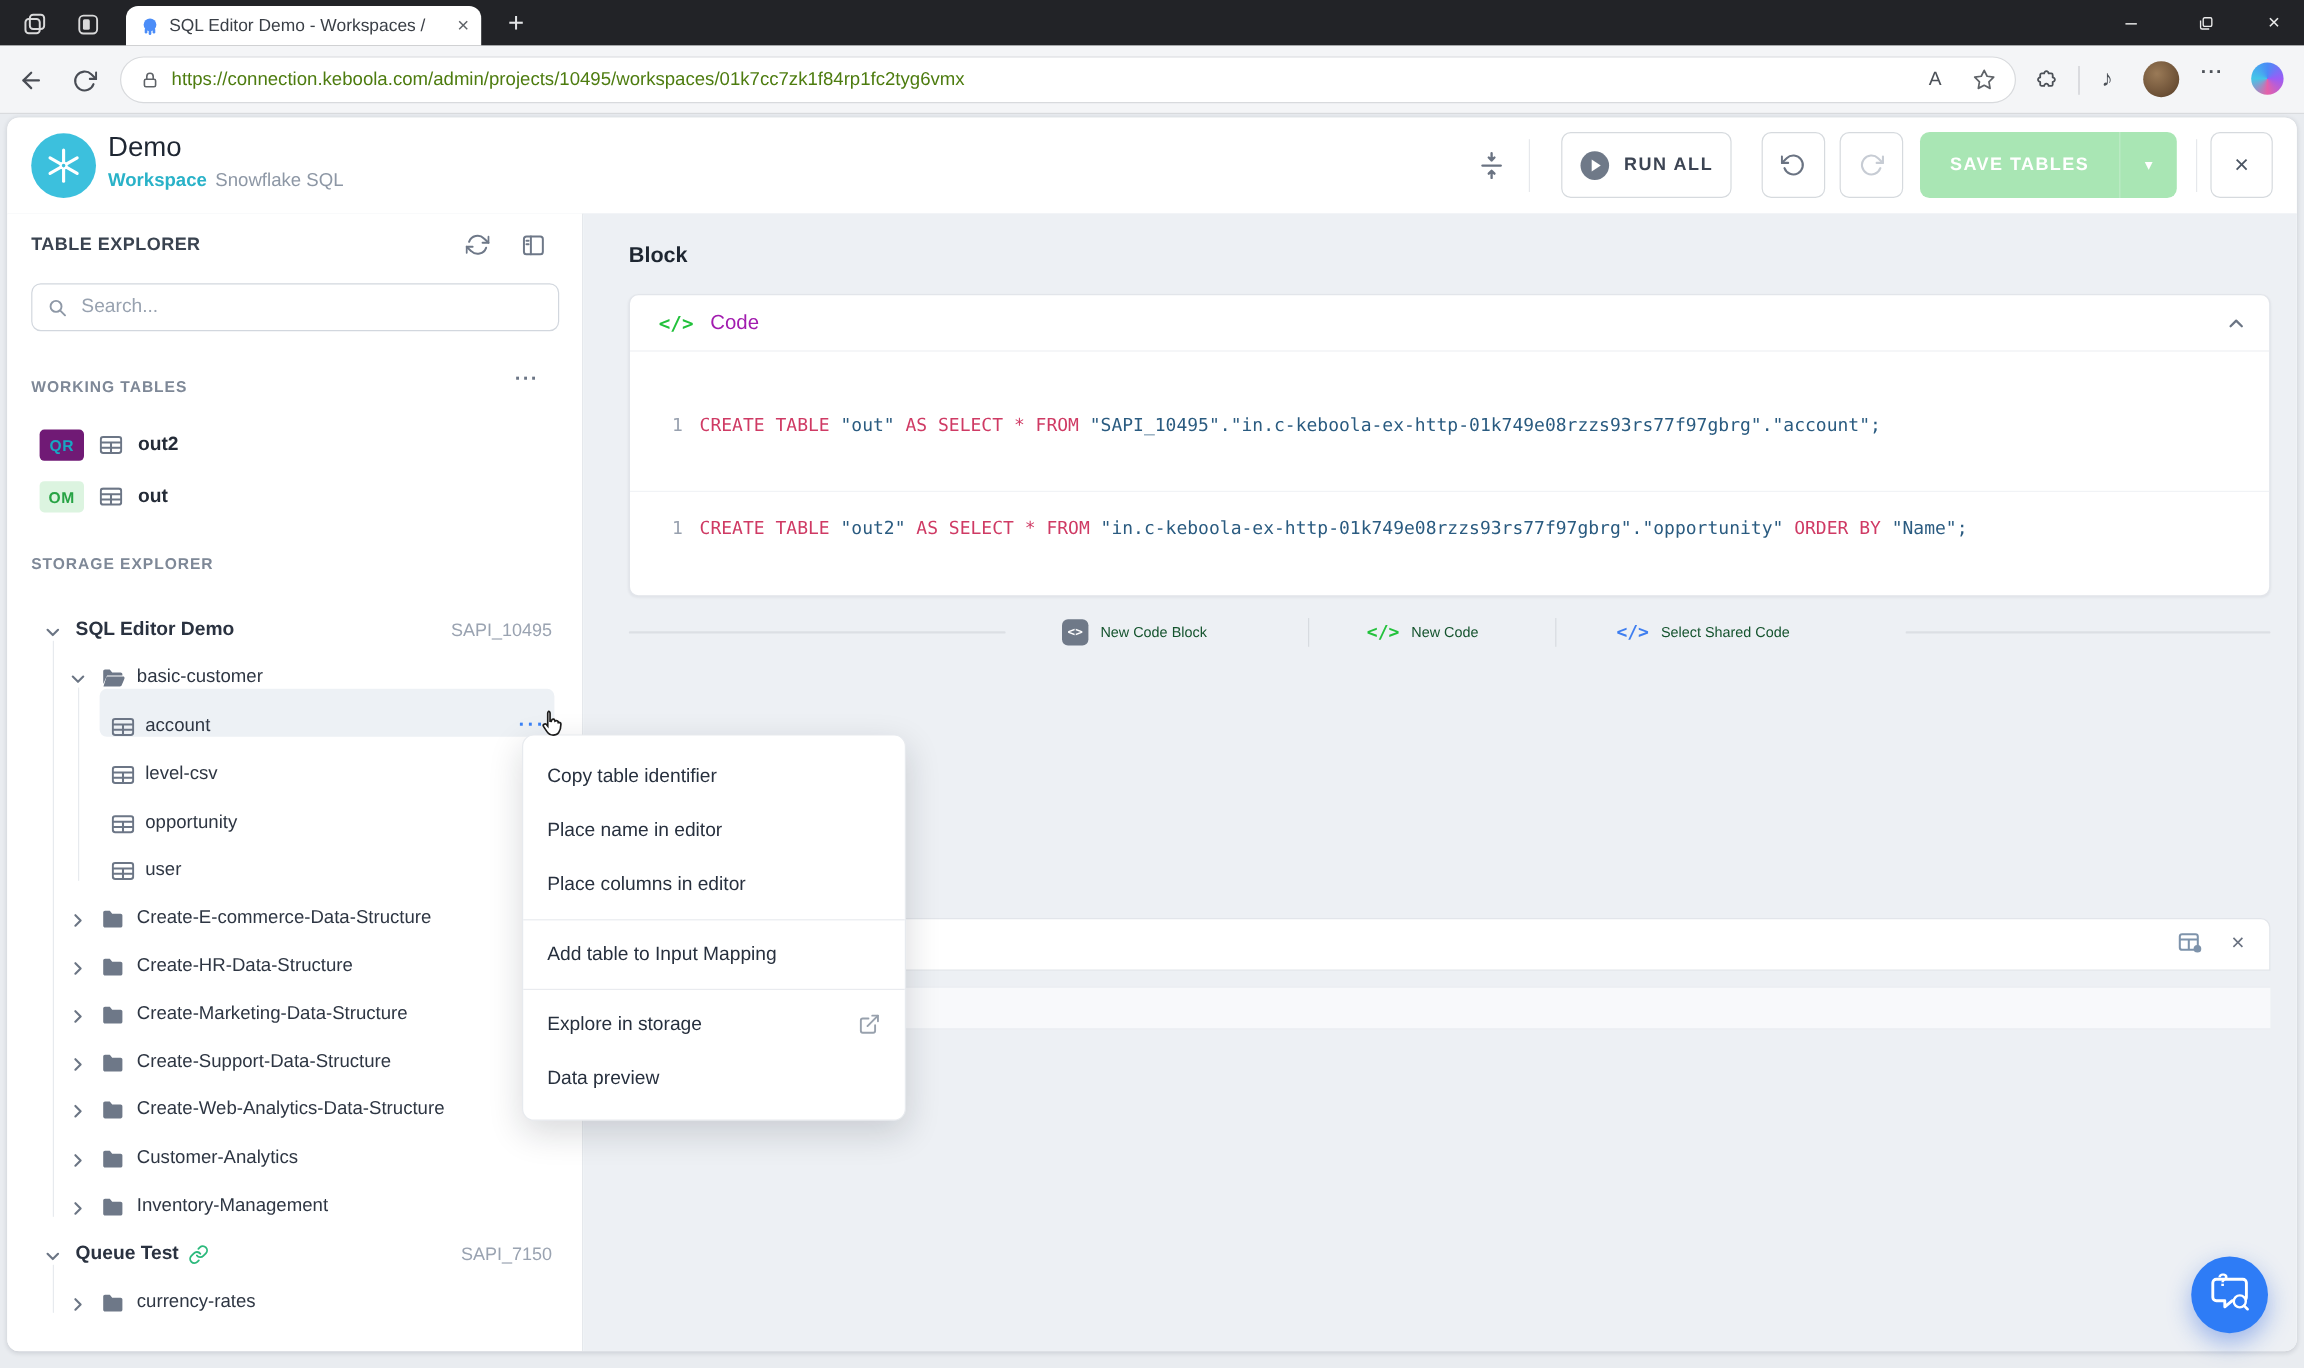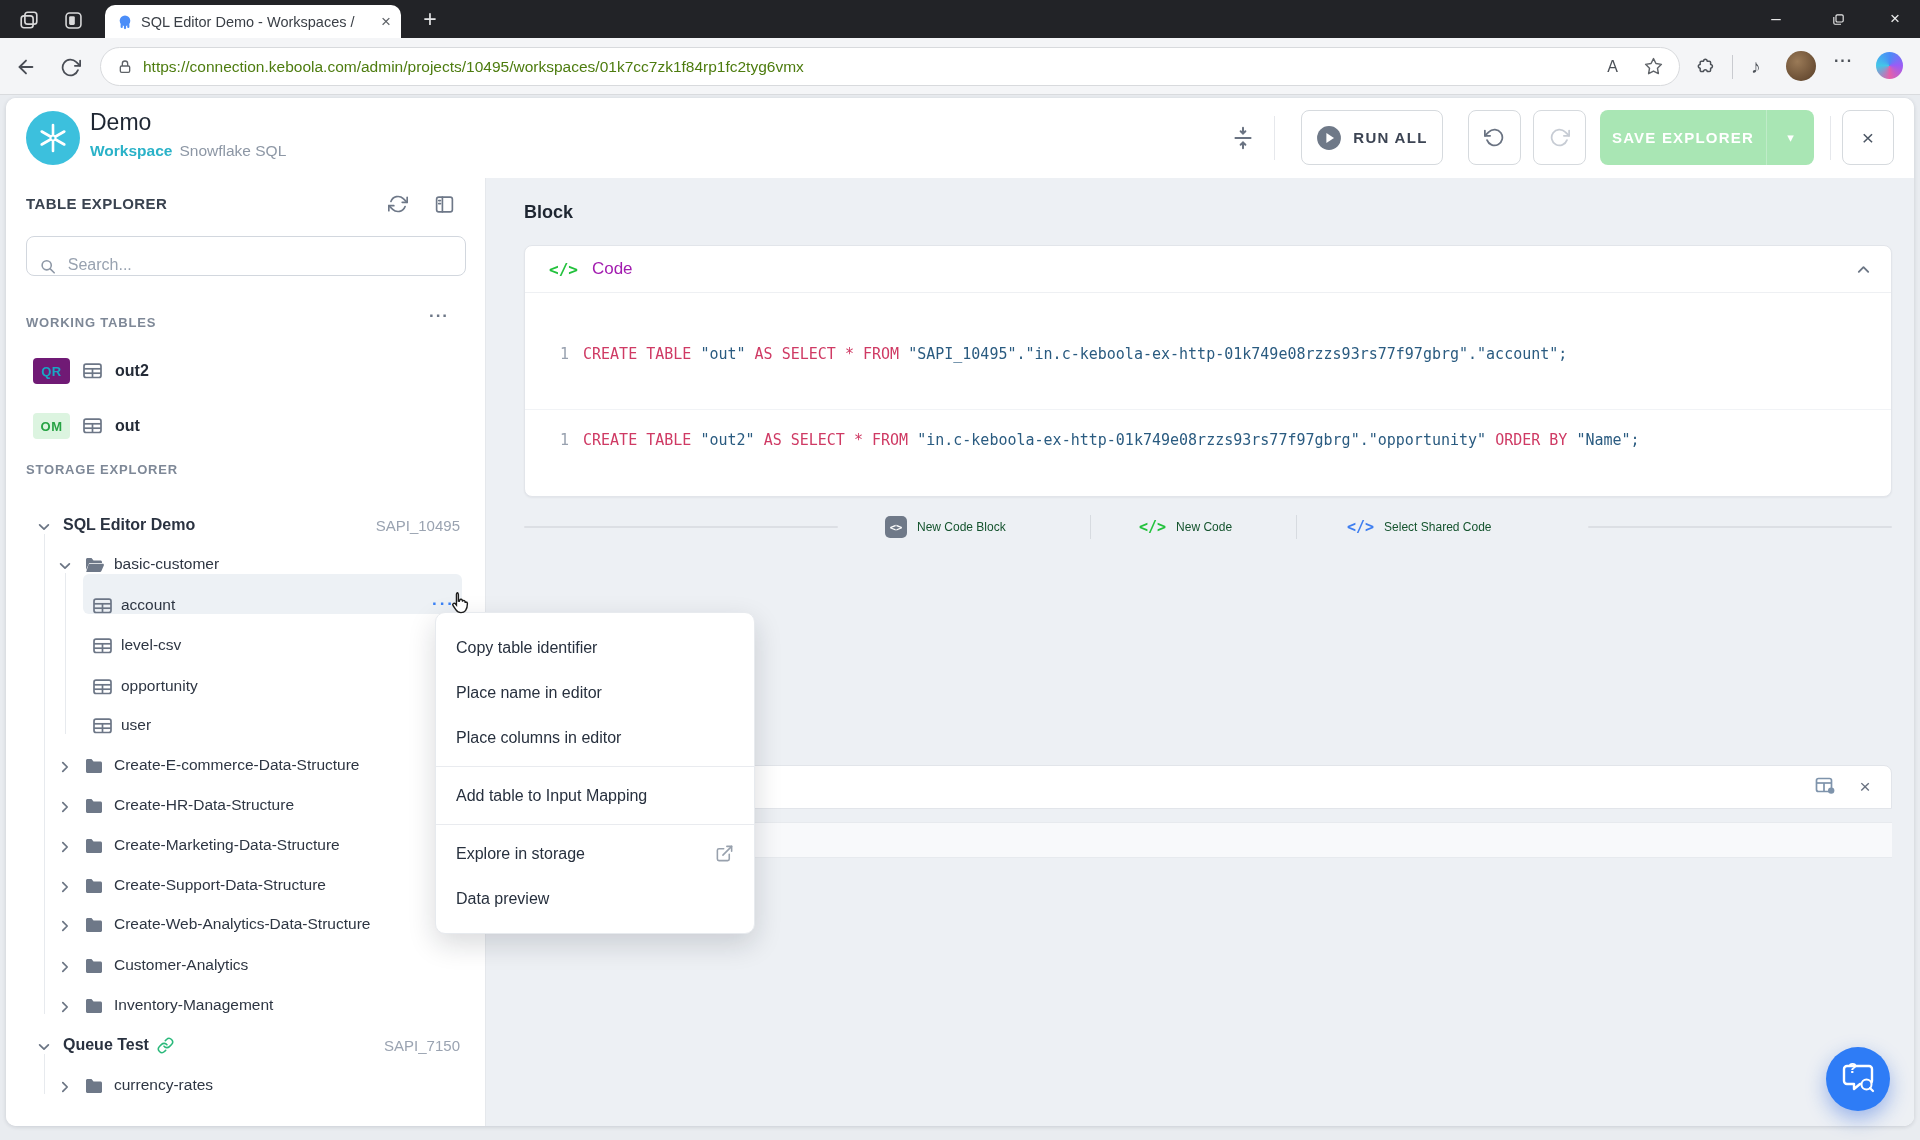--- a/index.html
+++ b/index.html
@@ -55,21 +55,21 @@
   .btn-save{position:absolute;left:1594px;top:12px;width:214px;height:55px;background:#a9e6b4;border-radius:8px;display:flex}
   .save-main{flex:1;display:flex;align-items:center;justify-content:center;color:#fff;font-weight:700;font-size:15px;letter-spacing:1.2px}
   .save-caret{width:47px;border-left:1px solid #bfecc8;display:flex;align-items:center;justify-content:center;color:#fff;font-size:13px}
   .btn-closews{left:1836px;width:52px;font-size:21px;color:#4b5563}
 
   
   .sidebar{position:absolute;left:0;top:80px;width:480px;bottom:0;background:#fff;border-right:1px solid #e5e8ec;box-sizing:border-box}
   .se-title{position:absolute;left:20px;top:17px;font-size:15px;font-weight:700;color:#3a4350;letter-spacing:.4px}
   .se-ic{position:absolute;top:14px;width:24px;height:24px;display:flex;align-items:center;justify-content:center}
   .search{position:absolute;left:20px;top:58px;width:440px;height:40px;border:1px solid #d2d7de;border-radius:8px;
-    display:flex;align-items:flex-end;padding:0 13px;gap:10px;box-sizing:border-box}
+    display:flex;align-items:center;padding:0 13px;gap:10px;box-sizing:border-box}
   .search input{border:0;outline:0;font-size:16px;color:#394049;width:100%;background:transparent;font-family:"Liberation Sans",sans-serif}
   .search input::placeholder{color:#98a2b0}
   .sec-label{position:absolute;left:20px;font-size:13px;font-weight:700;color:#7e8897;letter-spacing:.8px}
   .wt-dots{position:absolute;left:423px;top:128px;color:#6c7686;font-size:17px;font-weight:700;letter-spacing:1px}
   .wt-row{position:absolute;left:27px;right:20px;height:40px;display:flex;align-items:center;gap:13px}
   .wt-badge{width:37px;height:26px;border-radius:4px;display:flex;align-items:center;justify-content:center;
     font-size:13px;font-weight:700;letter-spacing:.5px}
   .badge-qr{background:#701a75;color:#18a7c3}
   .badge-om{background:#dcf4e0;color:#27a344}
   .wt-name{font-size:16px;font-weight:600;color:#242b37}
@@ -250,21 +250,21 @@
             <path d="M3.5 15a9 9 0 1 0 2.1-9.36L1 10"></path>
           </svg>
       </div>
       <div class="hbtn btn-redo">
         <svg width="21" height="21" viewBox="0 0 24 24" fill="none" stroke="#c7ccd4" stroke-width="2" stroke-linecap="round" stroke-linejoin="round">
             <polyline points="23 4 23 10 17 10"></polyline>
             <path d="M20.5 15a9 9 0 1 1-2.1-9.36L23 10"></path>
           </svg>
       </div>
       <div class="btn-save">
-        <div class="save-main">SAVE EXPLORER</div>
+        <div class="save-main">SAVE TABLES</div>
         <div class="save-caret">▾</div>
       </div>
       <div class="hdr-div" style="left:1824px"></div>
       <div class="hbtn btn-closews">×</div>
     </div>
 
     <div class="sidebar">
       <div class="se-title">TABLE EXPLORER</div>
       <div class="se-ic" style="left:380px">
         <svg width="20" height="20" viewBox="0 0 24 24" fill="none" stroke="#6e7888" stroke-width="2" stroke-linecap="round" stroke-linejoin="round">
@@ -295,21 +295,21 @@
       <div class="wt-row" style="top:173px">
         <span class="wt-badge badge-qr">QR</span>
         <svg width="19" height="16" viewBox="0 0 19 16">
             <rect x="1" y="1.2" width="17" height="13.3" rx="2" fill="none" stroke="#6c7686" stroke-width="1.7"></rect>
             <line x1="1" y1="5.8" x2="18" y2="5.8" stroke="#6c7686" stroke-width="1.7"></line>
             <line x1="9.5" y1="5.8" x2="9.5" y2="14.5" stroke="#6c7686" stroke-width="1.7"></line>
             <line x1="1" y1="10.2" x2="18" y2="10.2" stroke="#6c7686" stroke-width="1.7"></line>
           </svg>
         <span class="wt-name">out2</span>
       </div>
-      <div class="wt-row" style="top:228px">
+      <div class="wt-row" style="top:216px">
         <span class="wt-badge badge-om">OM</span>
         <svg width="19" height="16" viewBox="0 0 19 16">
             <rect x="1" y="1.2" width="17" height="13.3" rx="2" fill="none" stroke="#6c7686" stroke-width="1.7"></rect>
             <line x1="1" y1="5.8" x2="18" y2="5.8" stroke="#6c7686" stroke-width="1.7"></line>
             <line x1="9.5" y1="5.8" x2="9.5" y2="14.5" stroke="#6c7686" stroke-width="1.7"></line>
             <line x1="1" y1="10.2" x2="18" y2="10.2" stroke="#6c7686" stroke-width="1.7"></line>
           </svg>
         <span class="wt-name">out</span>
       </div>
 

